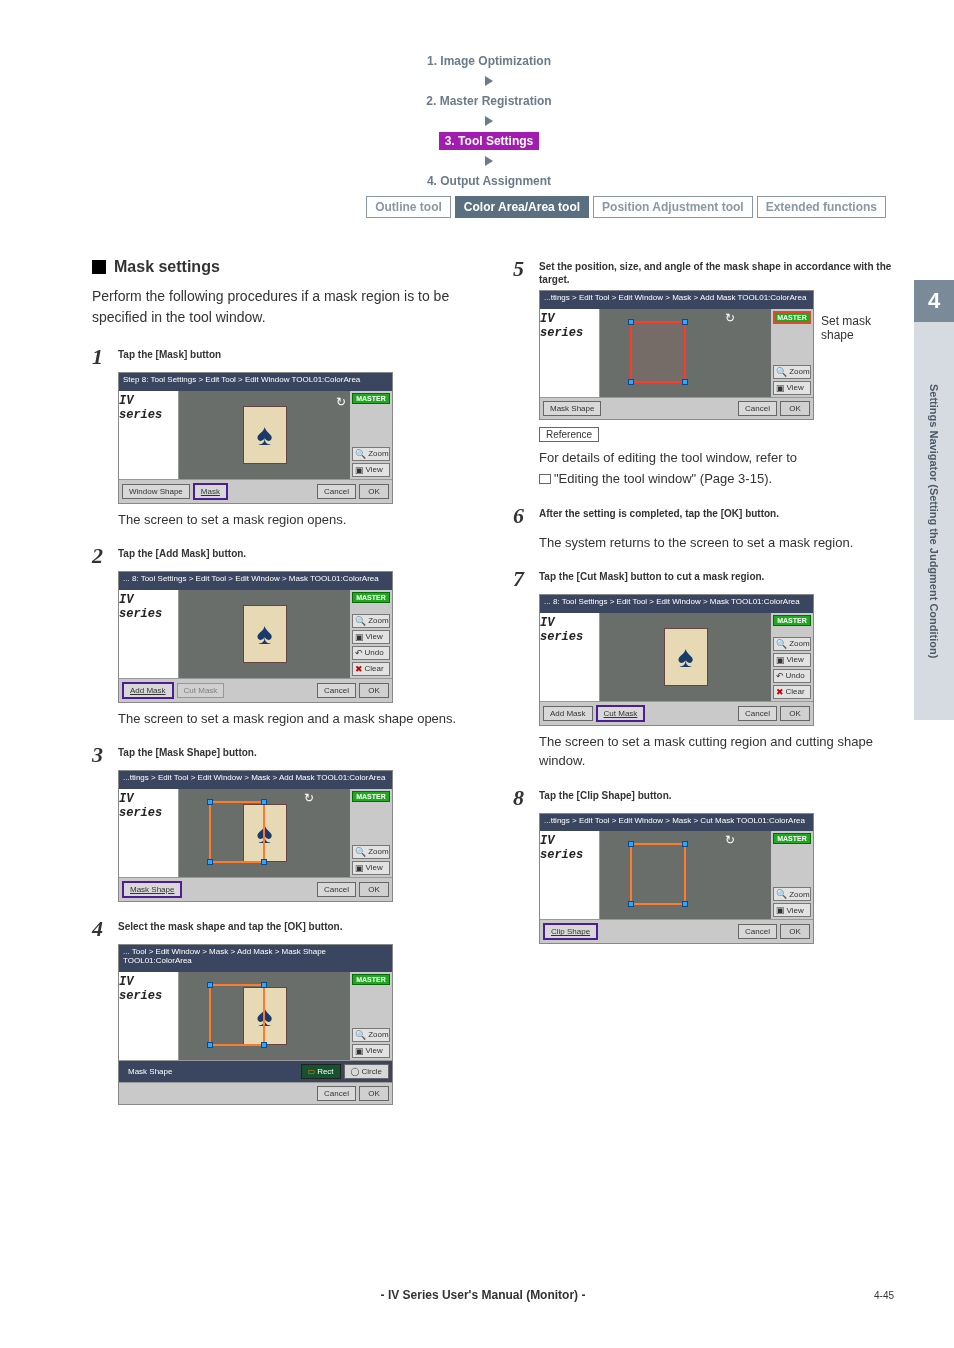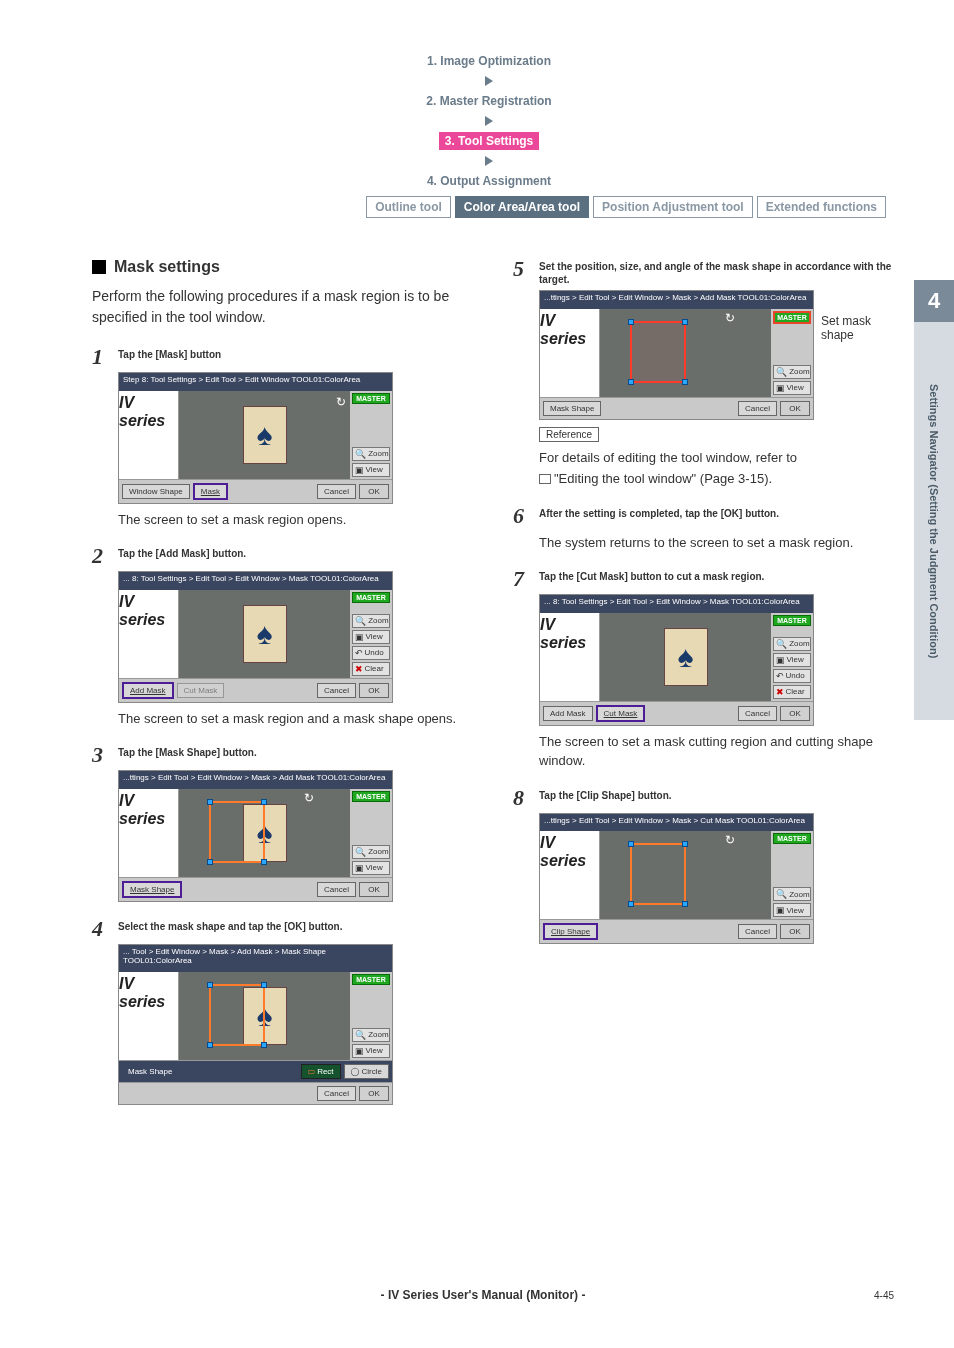--- a/index.html
+++ b/index.html
@@ -27,21 +27,21 @@
     color: #6a7b8a;
     margin-bottom: 6px;
     justify-content: flex-end;
     padding-right: 8px;
     flex-direction: column;
   }
   .header-crumb .crumb-box {
     padding: 2px 6px;
   }
   .header-crumb .crumb-active {
-    background: #ec4899;
+    background: #a21caf;
     color: #fff;
   }
   .header-crumb .arrow {
     width: 0; height: 0;
     border-top: 5px solid transparent;
     border-bottom: 5px solid transparent;
     border-left: 8px solid #6a7b8a;
   }
   
   .header-tabs {
@@ -147,24 +147,24 @@
   .device .dev-left {
     width: 60px;
     background: #fff;
     border-right: 1px solid #999;
     display: flex;
     align-items: flex-start;
     justify-content: center;
     padding-top: 3px;
   }
   .device .dev-left span {
-    font-family: Liberation Sans, sans-serif;
+    font-family: Liberation Mono, monospace;
     font-style: italic;
     font-weight: bold;
-    font-size: 16px;
+    font-size: 12px;
     color: #222;
   }
   .device .dev-center {
     flex: 1;
     background: #6a6e6a;
     display: flex;
     align-items: center;
     justify-content: center;
     position: relative;
   }

